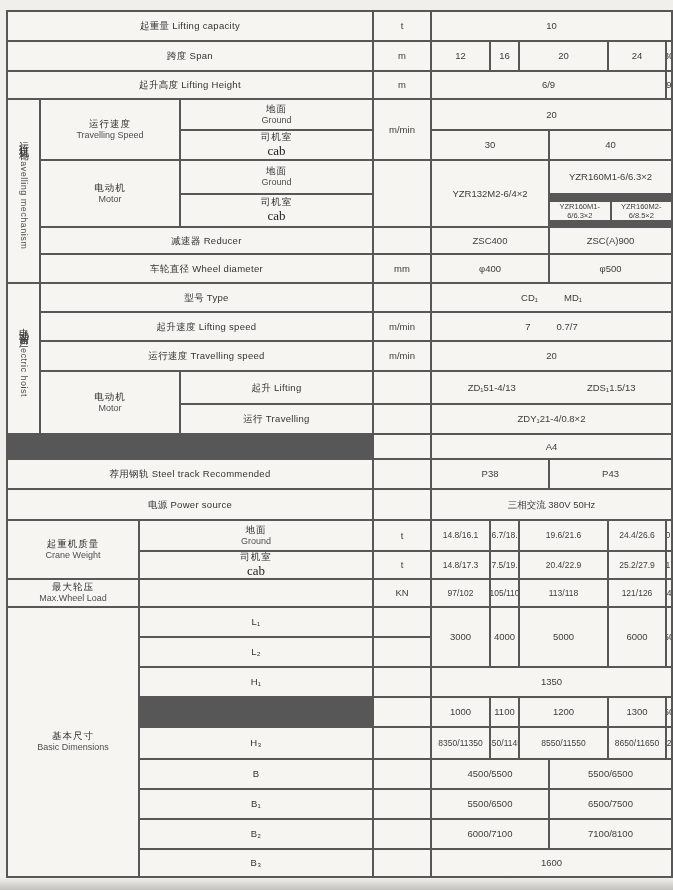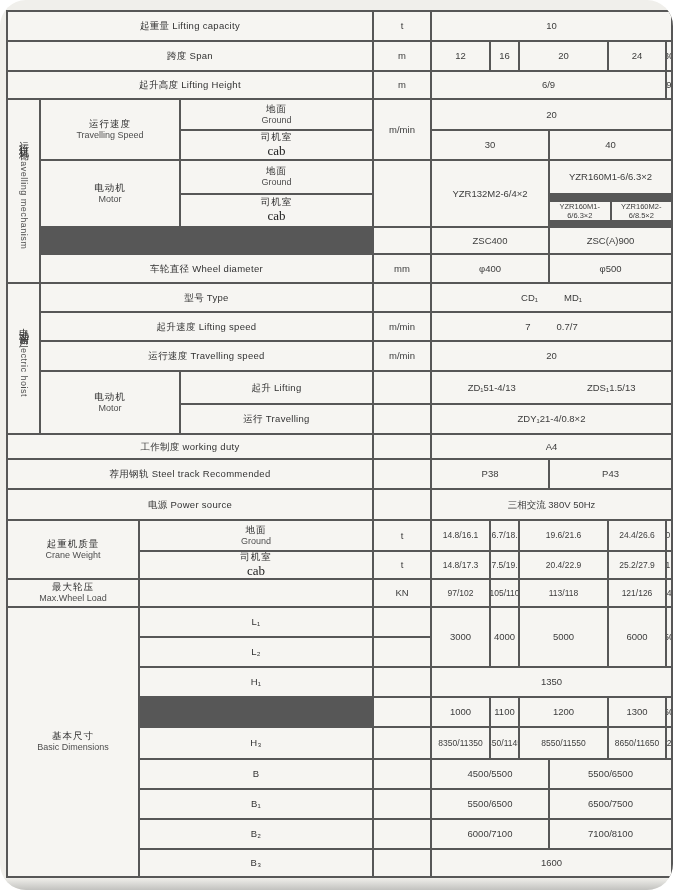--- a/index.html
+++ b/index.html
@@ -1,19 +1,19 @@
 <!DOCTYPE html>
 <html><head>
 <meta charset="utf-8">
 <style>
   html,body{margin:0;padding:0;}
   .page{
     position:relative; width:673px; height:890px;
     background:#f0efeb; overflow:hidden;
-    font-family:"Liberation Sans", sans-serif; color:#3a3a3a;border-radius:26px;
+    font-family:"Liberation Sans", sans-serif; color:#3a3a3a;
   }
   .page::after{
     content:""; position:absolute; left:0; right:0; bottom:0; height:12px;
     background:linear-gradient(#f0efeb,#c2c2bf); 
   }
   .tbl{
     position:absolute; left:6px; top:10px;
     display:grid;
     grid-template-columns:31px 97px 39px 117px 72px 56px 57px 27px 28px 57px 56px;
     grid-template-rows:28px 28px 26px 29px 28px 32px 31px 25px 27px 27px 27px 28px 31px 28px 23px 28px 29px 29px 26px 26px 28px 28px 28px 28px 30px 28px 28px 28px 26px;
@@ -96,20 +96,21 @@
       <span class="cab">cab</span>
     </div>
     <div class="c" style="grid-area:6/6/8/7"></div>
     <div class="c val" style="grid-area:6/7/8/10">YZR132M2-6/4×2</div>
     <div class="c val" style="grid-area:6/10/7/13">YZR160M1-6/6.3×2</div>
     <div class="c split" style="grid-area:7/10/8/13">
       <span>YZR160M1-6/6.3×2</span>
       <span>YZR160M2-6/8.5×2</span>
     </div>
 
+    <div class="c lbl" style="grid-area:8/2/9/6">减速器 Reducer</div>
     <div class="c" style="grid-area:8/6/9/7"></div>
     <div class="c val" style="grid-area:8/7/9/10">ZSC400</div>
     <div class="c val" style="grid-area:8/10/9/13">ZSC(A)900</div>
 
     <div class="c lbl" style="grid-area:9/2/10/6">车轮直径 Wheel diameter</div>
     <div class="c val" style="grid-area:9/6/10/7">mm</div>
     <div class="c val" style="grid-area:9/7/10/10">φ400</div>
     <div class="c val" style="grid-area:9/10/10/13">φ500</div>
 
     <div class="c vert" style="grid-area:10/1/15/2">
@@ -139,21 +140,20 @@
     <div class="c lbl" style="grid-area:14/4/15/6">运行 Travelling</div>
     <div class="c lbl" style="grid-area:13/4/14/6">起升 Lifting</div>
     <div class="c" style="grid-area:13/6/14/7"></div>
     <div class="c" style="grid-area:14/6/15/7"></div>
     <div class="c val pair2" style="grid-area:13/7/14/13">
       <span>ZD₁51-4/13</span>
       <span>ZDS₁1.5/13</span>
     </div>
     <div class="c val" style="grid-area:14/7/15/13">ZDY₁21-4/0.8×2</div>
 
-    <div class="c lbl" style="grid-area:15/1/16/6">工作制度 working duty</div>
     <div class="c" style="grid-area:15/6/16/7"></div>
     <div class="c val" style="grid-area:15/7/16/13">A4</div>
 
     <div class="c lbl" style="grid-area:16/1/17/6">荐用钢轨 Steel track Recommended</div>
     <div class="c" style="grid-area:16/6/17/7"></div>
     <div class="c val" style="grid-area:16/7/17/10">P38</div>
     <div class="c val" style="grid-area:16/10/17/13">P43</div>
 
     <div class="c lbl" style="grid-area:17/1/18/6">电源 Power source</div>
     <div class="c" style="grid-area:17/6/18/7"></div>

